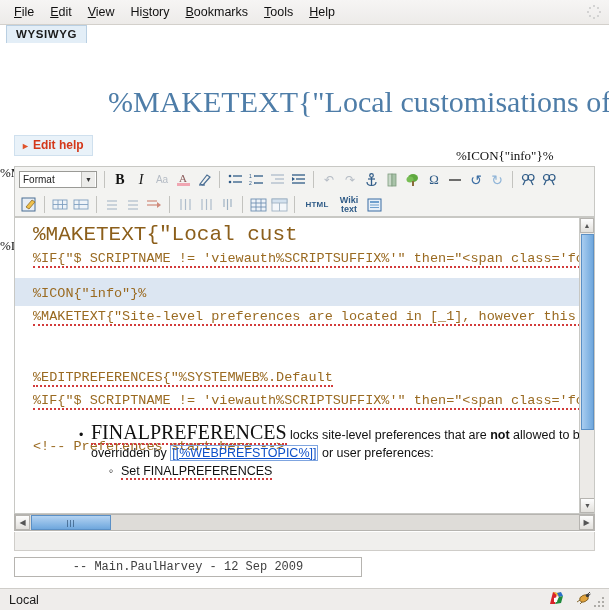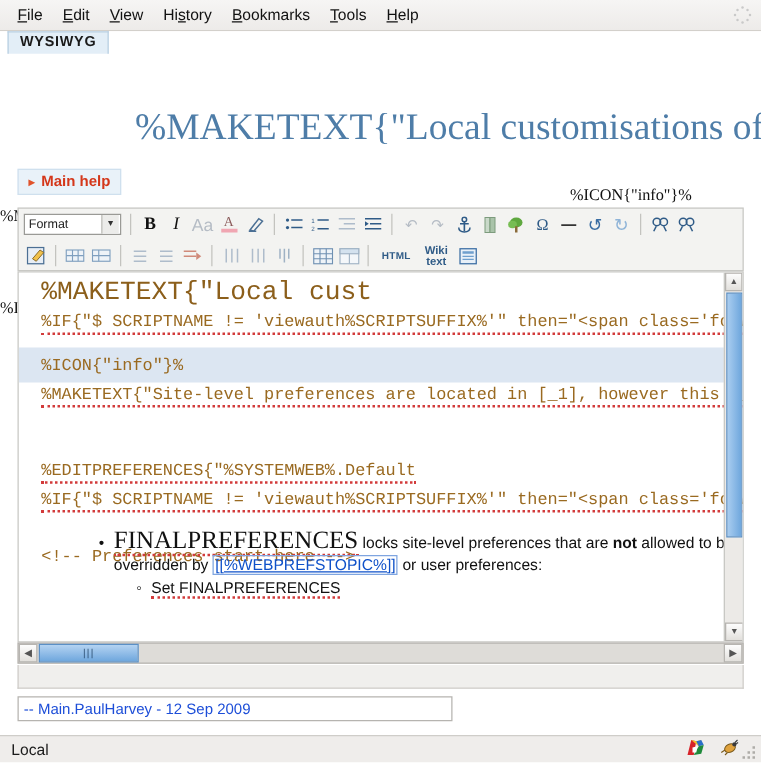--- a/index.html
+++ b/index.html
@@ -353,26 +353,27 @@
     width: 581px;
     height: 22px;
     display: flex;
     align-items: center;
   }
   .sig-input {
     width: 348px;
     height: 20px;
     border: 1px solid #b6b4b0;
     background: #fff;
-    font-family: Liberation Sans, sans-serif;
+    font-family: Liberation Mono, monospace;
     font-size: 12px;
-    color: #1d4ed8;
+    color: #404040;
     padding: 0 4px;
     box-sizing: border-box;
     line-height: 19px;
+    text-align: center;
   }
   .sig-label {
     margin-left: 11px;
     font-size: 13px;
     color: #6e97b5;
     font-family: "Liberation Sans", sans-serif;
   }
 
   
   .statusbar {
@@ -436,21 +437,21 @@
 
 <div class="tabstrip">
   <div class="tab-wysiwyg">WYSIWYG</div>
 </div>
 
 <div class="page">
 
   <div class="title-serif">%MAKETEXT{"Local customisations of s</div>
 
   <div class="edit-help">
-    <span class="tri">►</span><span>Main help</span>
+    <span class="tri">►</span><span>Edit help</span>
   </div>
 
   <div class="bleed bleed-icon">%ICON{"info"}%</div>
   <div class="bleed bleed-l1">%MAKETEXT{"Site-level preferences are located in [_1], however this [_2] prefs topic has over</div>
   <div class="bleed bleed-l2">[[%SYSTEMWEB%.DefaultPreferences]], [[%USERS</div>
   <div class="bleed bleed-l3">%EDITPREFERENCES{"%SYSTEMWEB%.Default</div>
   <div class="bleed bleed-l4">%IF{"$ SCRIPTNAME != 'viewauth%SCRIPTSUFFIX%'" then="&lt;span class='foswikiGrayTex</div>
   <div class="bleed bleed-l5">&lt;/span&gt;" }%</div>
   <div class="bleed bleed-l6">&lt;!-- Preferences start here --&gt;</div>
   <div class="bleed bleed-l7">•&nbsp; <span>FINALPREFERENCES locks site-level preferences that are not allowed to be ove</span></div>
@@ -462,21 +463,21 @@
 
   <div class="toolbar">
     <div class="tb-row">
       <div class="fmt-select">
         <span>Format</span>
         <span class="caret">▼</span>
       </div>
       <span class="tb-sep"></span>
       <div class="tbtn b">B</div>
       <div class="tbtn i">I</div>
-      <div class="tbtn dim" style="font-size:14px">Aa</div>
+      <div class="tbtn dim" style="font-size:10px">Aa</div>
       <div class="tbtn" style="flex-direction:column;gap:0">
         <span style="font-family:'Liberation Serif',serif;font-size:11px;color:#8a5a5a;line-height:9px">A</span>
         <span style="display:block;width:13px;height:3px;background:#f0a6b2"></span>
       </div>
       <div class="tbtn">
         <svg width="15" height="15" viewBox="0 0 15 15">
             <path d="M3 12 L10 3 L13 5 L6 13 Z" fill="none" stroke="#4b6f94" stroke-width="1.2"></path>
             <line x1="2" y1="13" x2="8" y2="13" stroke="#4b6f94" stroke-width="1.2"></line>
           </svg>
       </div>

